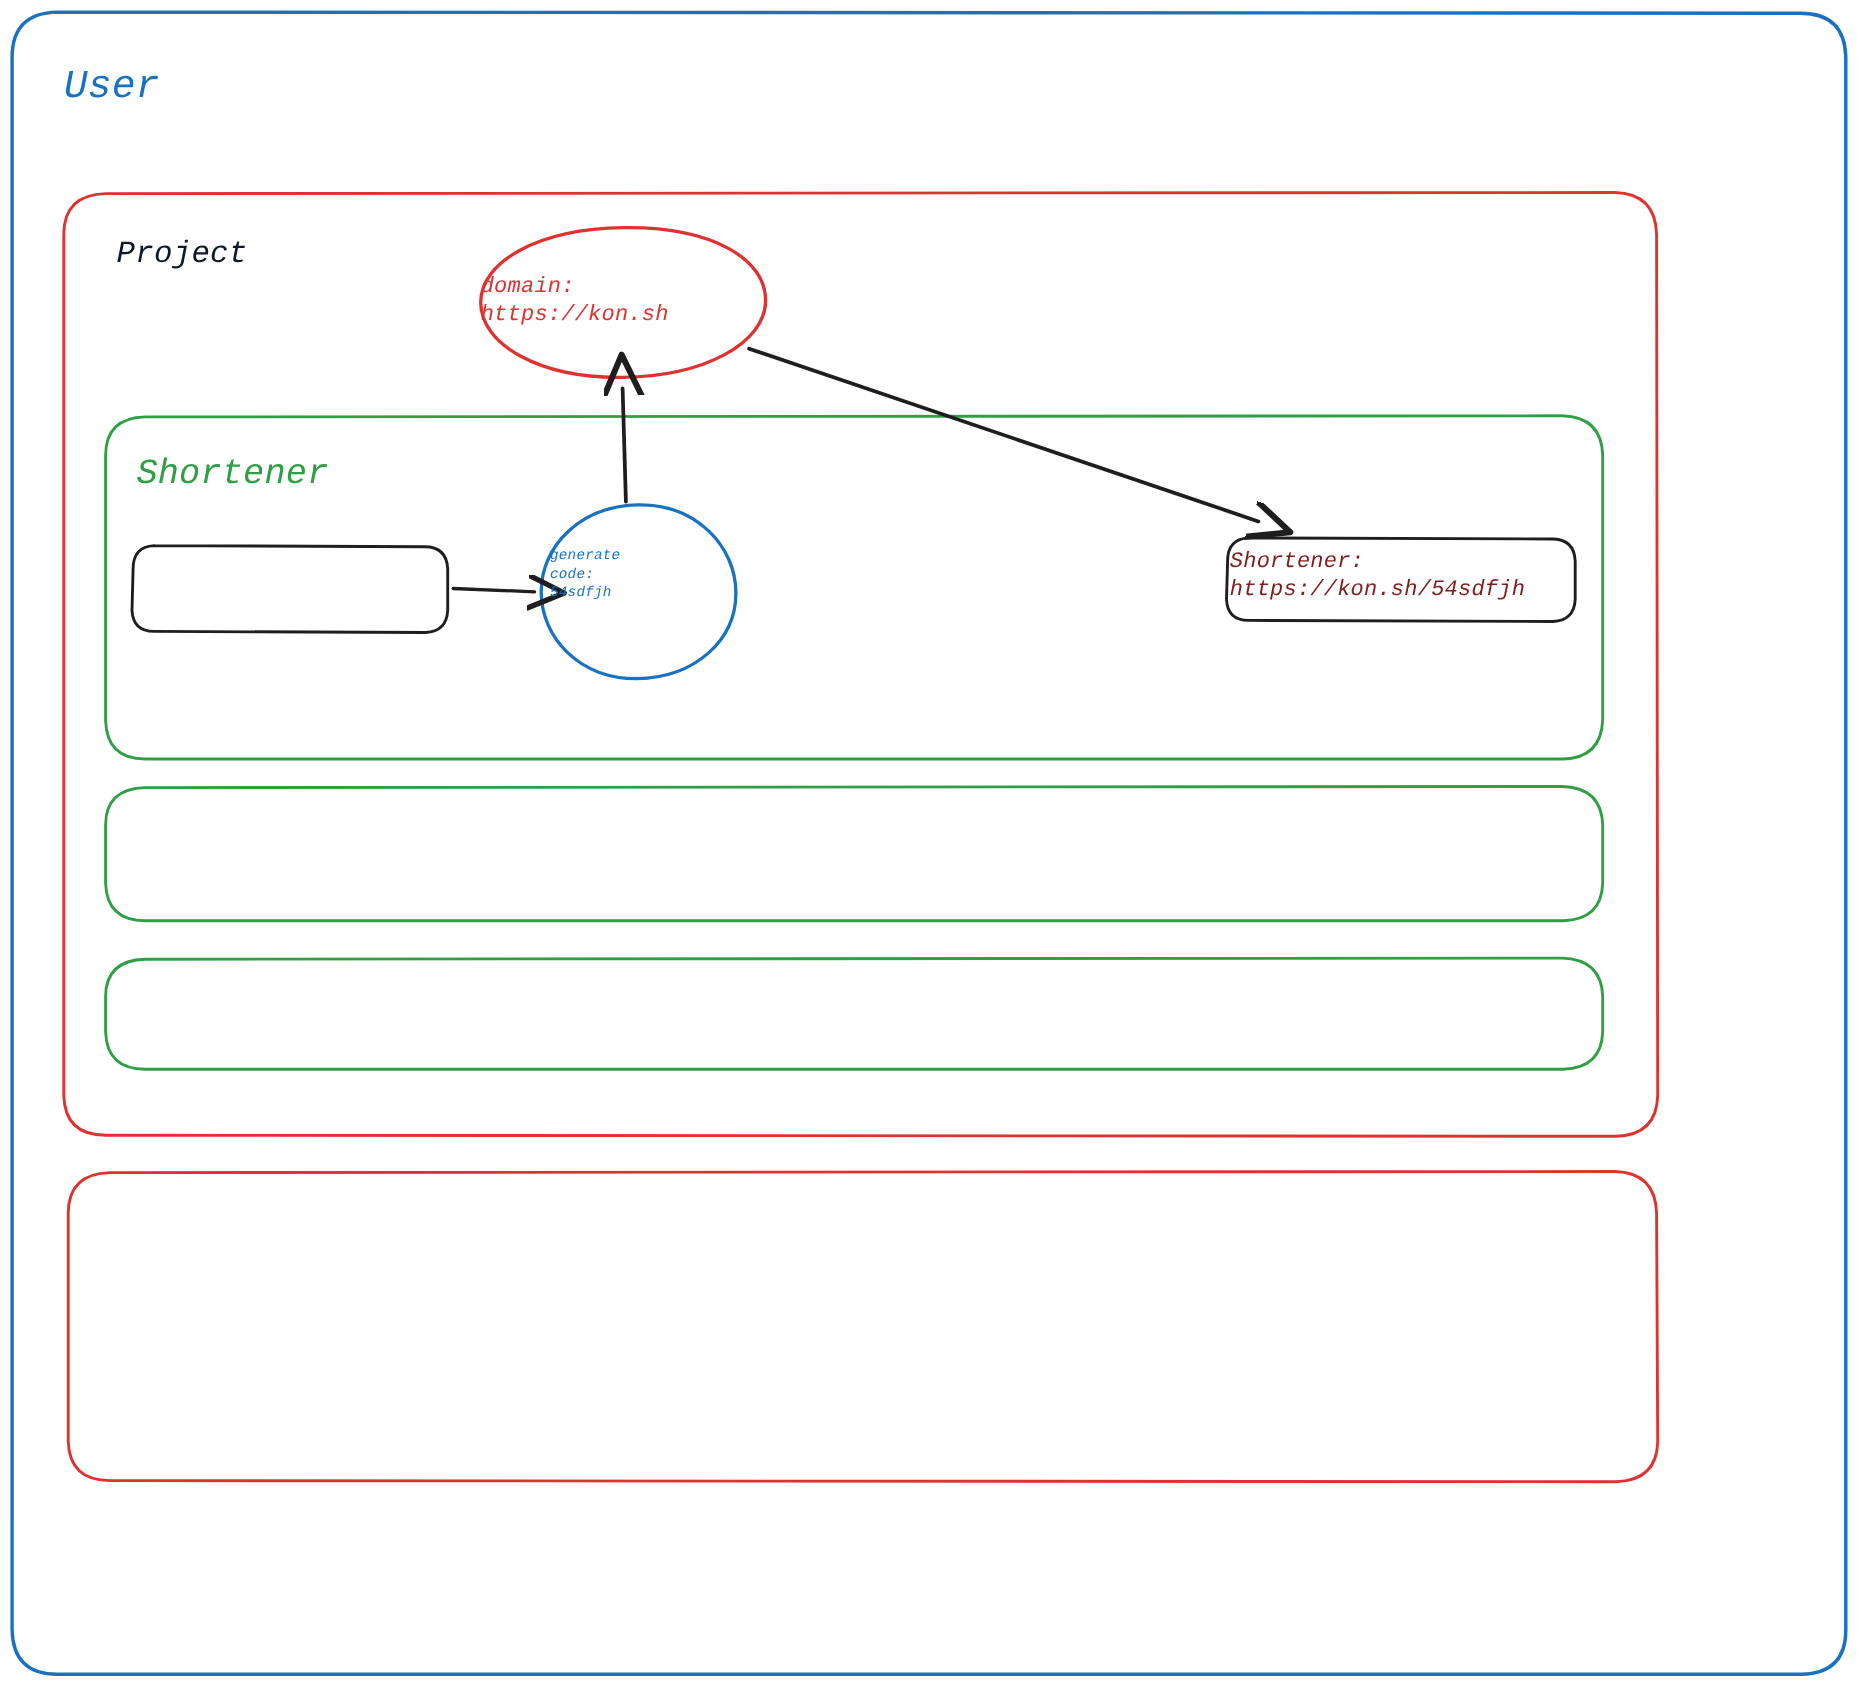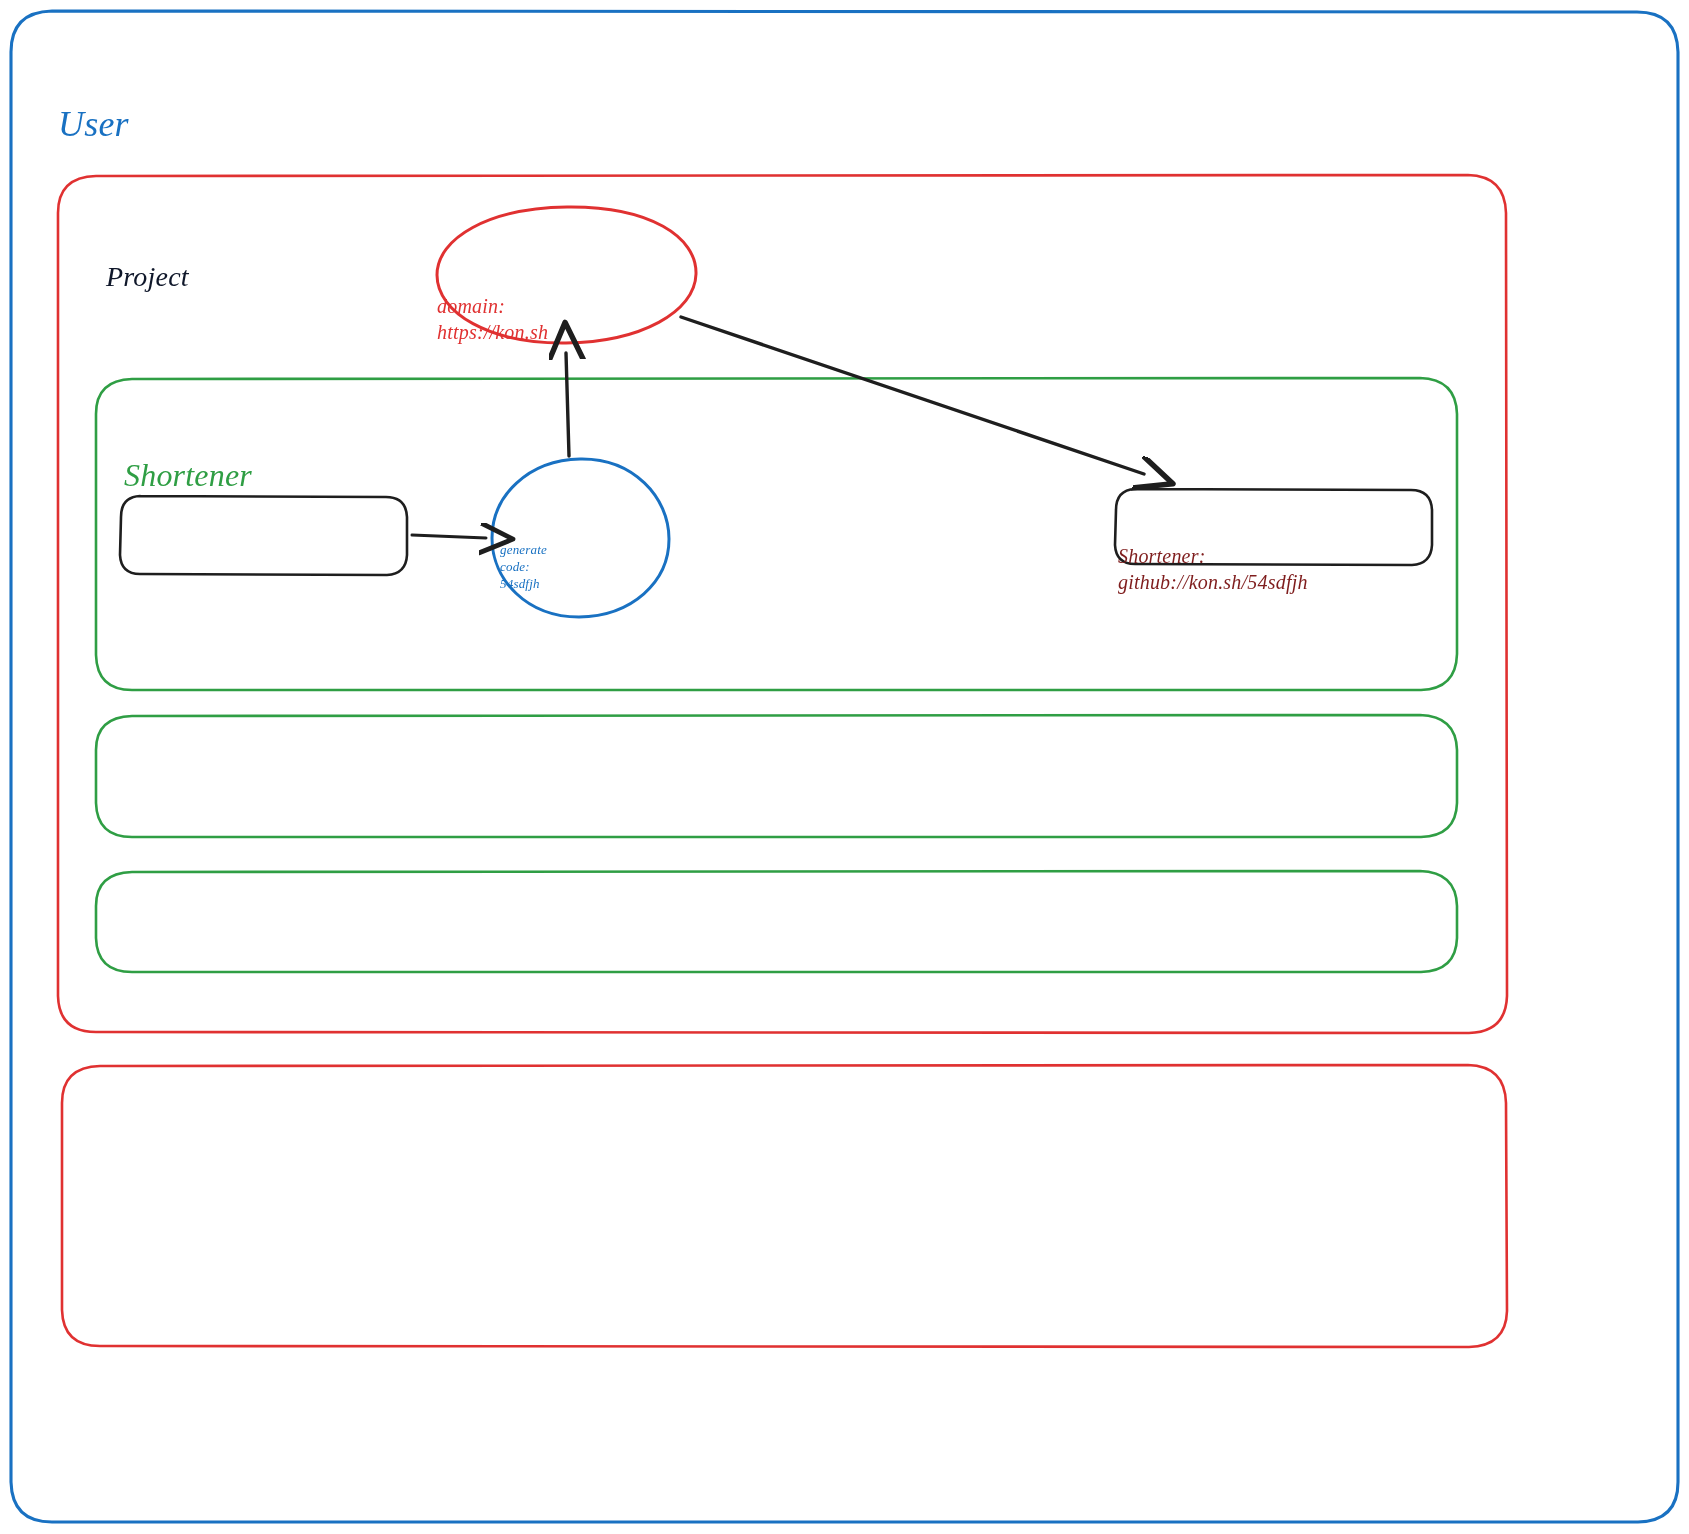--- a/index.html
+++ b/index.html
@@ -19,24 +19,23 @@
   }
   svg.layer {
     position: absolute;
     top: 0;
     left: 0;
     width: 1689px;
     height: 1534px;
     pointer-events: none;
   }
   .hand {
-    font-family: Liberation Serif, serif;
+    font-family: Liberation Mono, monospace;
     font-style: italic;
     letter-spacing: 0.2px;
-    margin-top: 45px;
   }
   .label-container {
     position: absolute;
     white-space: nowrap;
     pointer-events: auto;
   }
   .lbl-user {
     left: 58px;
     top: 58px;
     font-size: 36px;
@@ -176,16 +175,16 @@
 
 
   <div class="node-text hand node-generate">
     <div>generate</div>
     <div>code:</div>
     <div>54sdfjh</div>
   </div>
 
   <div class="node-text hand node-result">
     <div>Shortener:</div>
-    <div>github://kon.sh/54sdfjh</div>
+    <div>https://kon.sh/54sdfjh</div>
   </div>
 
 </div>
 
 </body></html>

